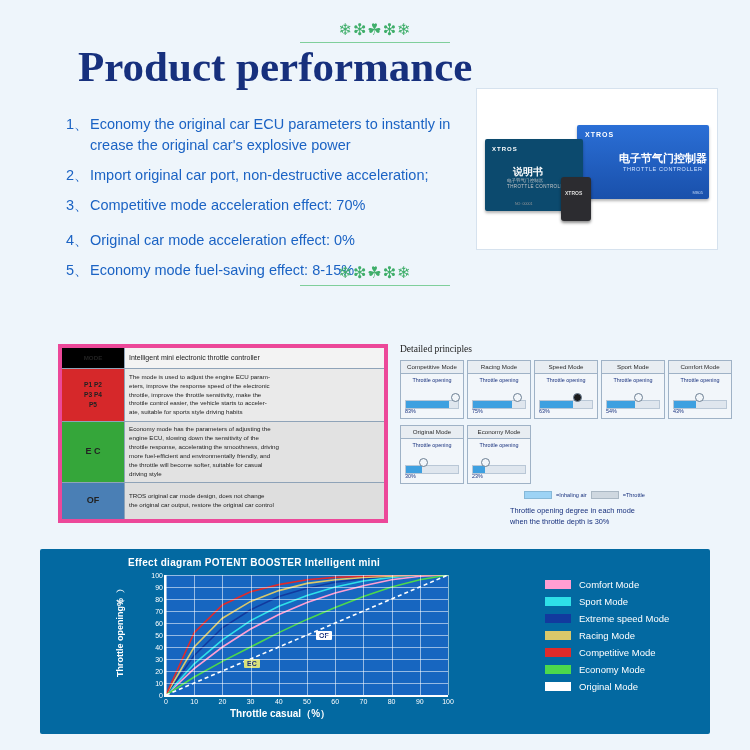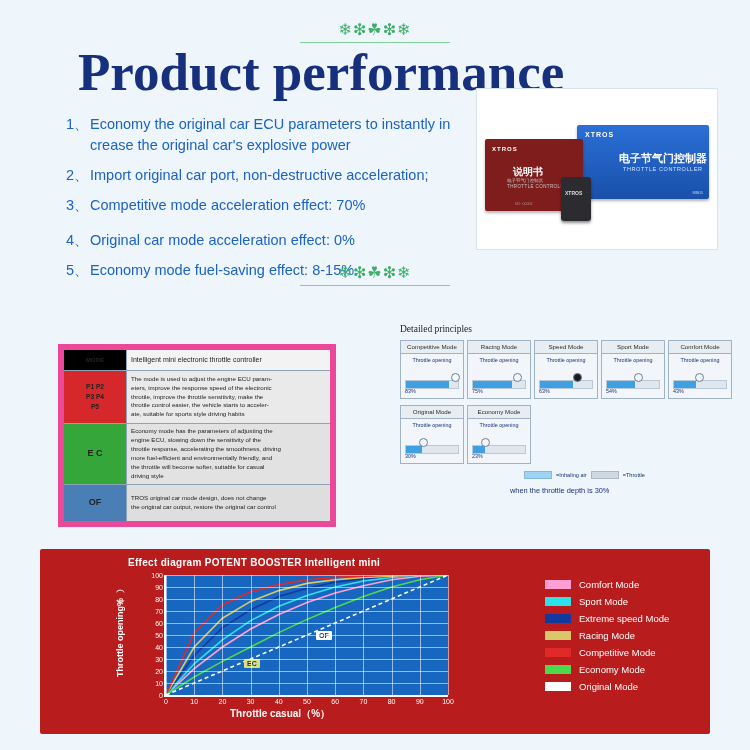--- a/index.html
+++ b/index.html
@@ -19,21 +19,21 @@
     line-height:1;
   }
   .orn .leaf{font-size:16px;}
   .rule{
     height:1px;background:#7fcf9b;margin:4px auto 0 auto;
   }
 
   
   h1.title{
     font-family:"Liberation Serif", serif;
-    font-size:53px;font-weight:bold;color:#17307d;
+    font-size:43px;font-weight:bold;color:#17307d;
     margin:0;padding:0 0 0 78px;letter-spacing:0px;
   }
 
   
   .perf-list{
     margin:14px 0 0 0;padding:0 0 0 66px;list-style:none;
     font-size:14.5px;color:#1b63c4;line-height:1.45;
   }
   .perf-list li{
     margin-bottom:9px;display:flex;gap:7px;max-width:400px;
@@ -41,21 +41,21 @@
   .perf-list .num{width:17px;flex:0 0 17px;text-align:right;color:#1b63c4;}
   .perf-list .txt{flex:1;}
 
   
   .photo{
     position:absolute;left:476px;top:88px;width:240px;height:160px;
     background:#ffffff;border:1px solid #d6e2ee;overflow:hidden;
   }
   .box-left{
     position:absolute;left:8px;top:50px;width:98px;height:72px;
-    background:#7f1d1d;border-radius:2px;
+    background:#0c4a6e;border-radius:2px;
     box-shadow:0 2px 3px rgba(0,0,0,.3);
   }
   .box-left .bl-logo{
     position:absolute;left:7px;top:7px;color:#fff;font-size:6px;font-weight:bold;
     letter-spacing:1px;
   }
   .box-left .bl-cn{
     position:absolute;left:28px;top:26px;color:#fff;font-size:10px;font-weight:bold;
   }
   .box-left .bl-sub{
@@ -96,39 +96,39 @@
     background:#dfe9f4;border-radius:5px;
   }
 
   
   .mode-wrap{position:absolute;left:58px;top:344px;width:300px;}
   .mode-head{
     font-size:10px;color:#2a2a2a;letter-spacing:1px;margin-bottom:6px;
     font-family:"Liberation Serif", serif;
   }
   table.modes{
-    border-collapse:collapse;width:278px;table-layout:fixed;
-    border:6px solid #ec4899;background:#fff;
+    border-collapse:collapse;width:330px;table-layout:fixed;
+    border:4px solid #ec4899;background:#fff;
   }
   table.modes td{
     border:1px solid #8fa3b8;vertical-align:middle;padding:3px 4px;
     font-size:6.2px;line-height:1.45;color:#222;
   }
   td.lbl{width:54px;text-align:center;color:#fff;font-weight:bold;font-size:8px;}
   td.lbl.black{background:#000;}
   td.lbl.red{background:#d6282a;font-size:6.6px;line-height:1.5;}
   td.lbl.green{background:#35a63a;font-size:9px;}
   td.lbl.blue{background:#4a7fb5;font-size:9px;}
   td.desc.g1{background:#f3f3f3;font-size:7px;}
   td.desc.g2{background:#eaeaea;}
   td.desc.g3{background:#e2e2e2;}
   td.desc.g4{background:#dedede;}
 
   
-  .dp-wrap{position:absolute;left:362px;top:324px;width:338px;padding-left:38px;}
+  .dp-wrap{position:absolute;left:362px;top:344px;width:338px;padding-left:38px;}
   .dp-title{font-size:9.5px;color:#222;margin-bottom:6px;font-family:"Liberation Serif", serif;}
   .dp-row{display:flex;gap:3px;margin-bottom:3px;}
   .dp-card{width:64px;}
   .dp-name{
     height:12px;line-height:12px;text-align:center;font-size:6.2px;color:#2b2b2b;
     border:1px solid #9fb2c6;background:#e8edf2;
   }
   .dp-body{
     border:1px solid #9fb2c6;border-top:none;background:#f2f6fa;height:44px;position:relative;
   }
@@ -150,21 +150,21 @@
   }
   .legend .sw{width:26px;height:6px;background:#9dd3f5;border:1px solid #86b8d8;}
   .legend .sw2{width:26px;height:6px;background:#cfd8e0;border:1px solid #aab8c4;}
   .dp-note{
     margin-top:6px;margin-left:110px;font-size:7.4px;color:#17307d;line-height:1.5;
   }
 
   
   .chart-wrap{
     position:absolute;left:40px;top:549px;width:670px;height:185px;
-    background:#b91c1c;border-radius:2px;
+    background:#0369a1;border-radius:2px;
   }
   .chart-title{
     position:absolute;left:88px;top:8px;font-size:10px;color:#fff;font-weight:bold;letter-spacing:.3px;
   }
   .plot{
     position:absolute;left:124px;top:26px;width:282px;height:120px;
     background:#1766c0;border-left:2px solid #fff;border-bottom:2px solid #fff;
   }
   .grid-v,.grid-h{position:absolute;background:rgba(255,255,255,.55);}
   .grid-v{width:1px;top:0;bottom:0;}
@@ -378,20 +378,21 @@
       </div>
     </div>
 
     <div class="legend">
       <span class="sw"></span>
       <span>=Inhaling air</span>
       <span class="sw2"></span>
       <span>=Throttle</span>
     </div>
     <div class="dp-note">
+      <div>Throttle opening degree in each mode</div>
       <div>when the throttle depth is 30%</div>
     </div>
   </div>
 
   <div class="chart-wrap">
     <div class="chart-title">Effect diagram  POTENT BOOSTER  Intelligent mini</div>
     <div class="ylab">Throttle opening（%）</div>
     <div class="xlab">Throttle casual（%）</div>
 
     <div class="plot" id="plot">

